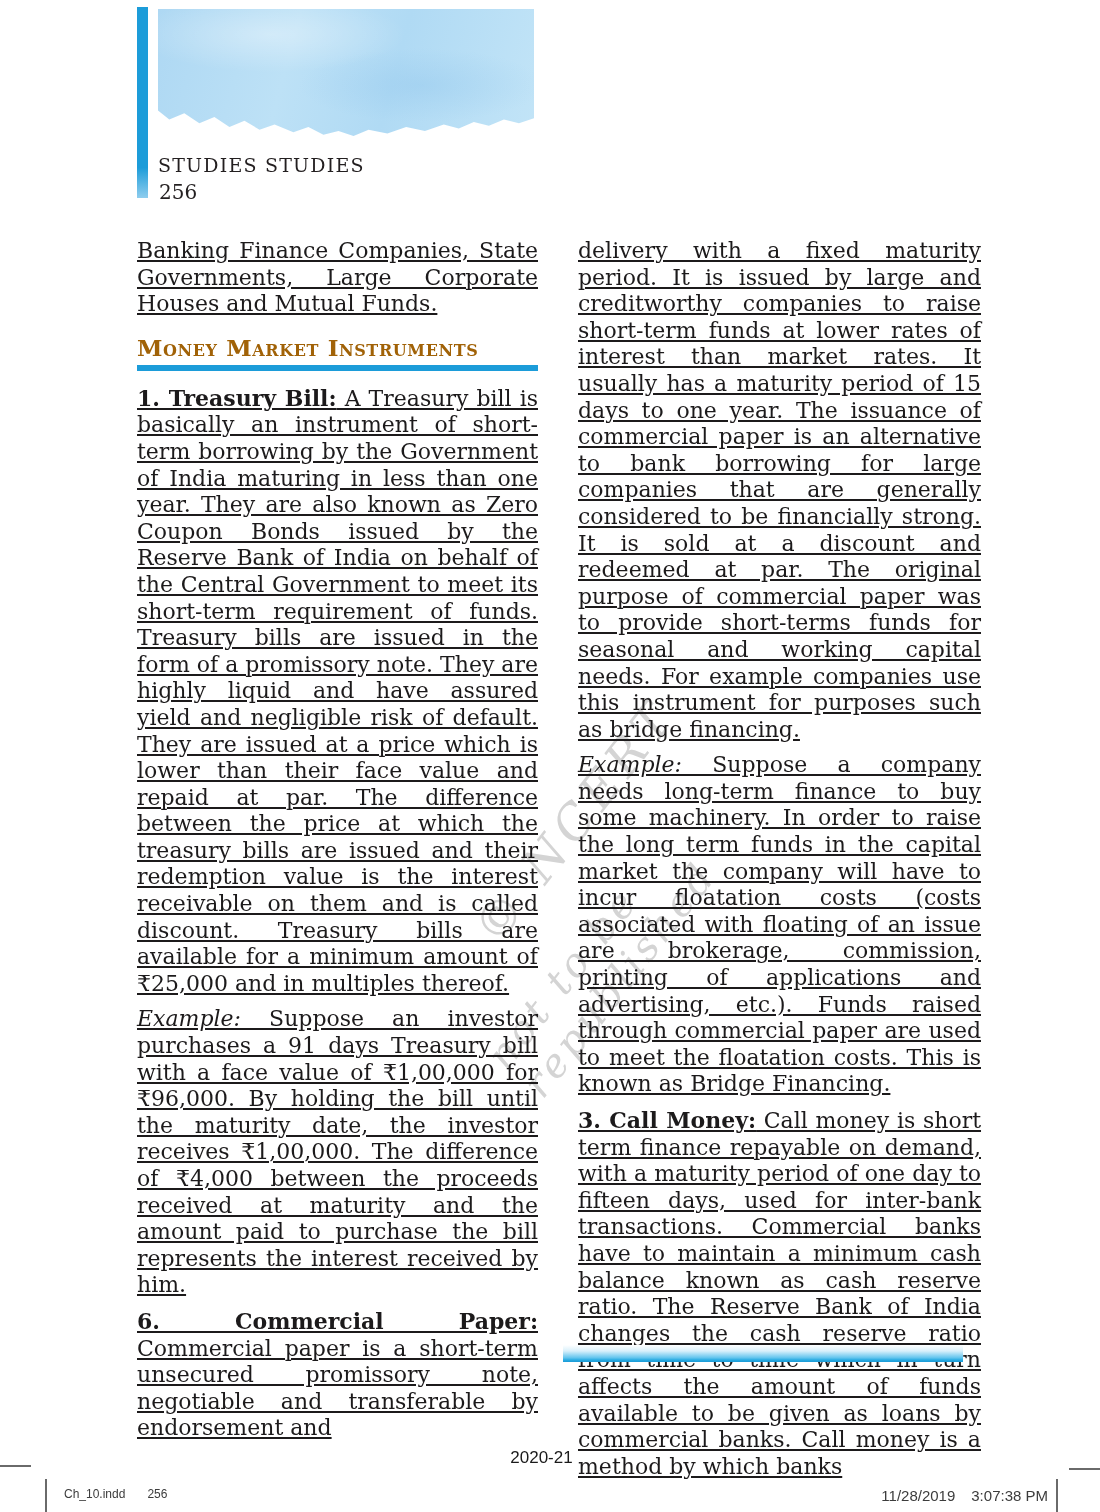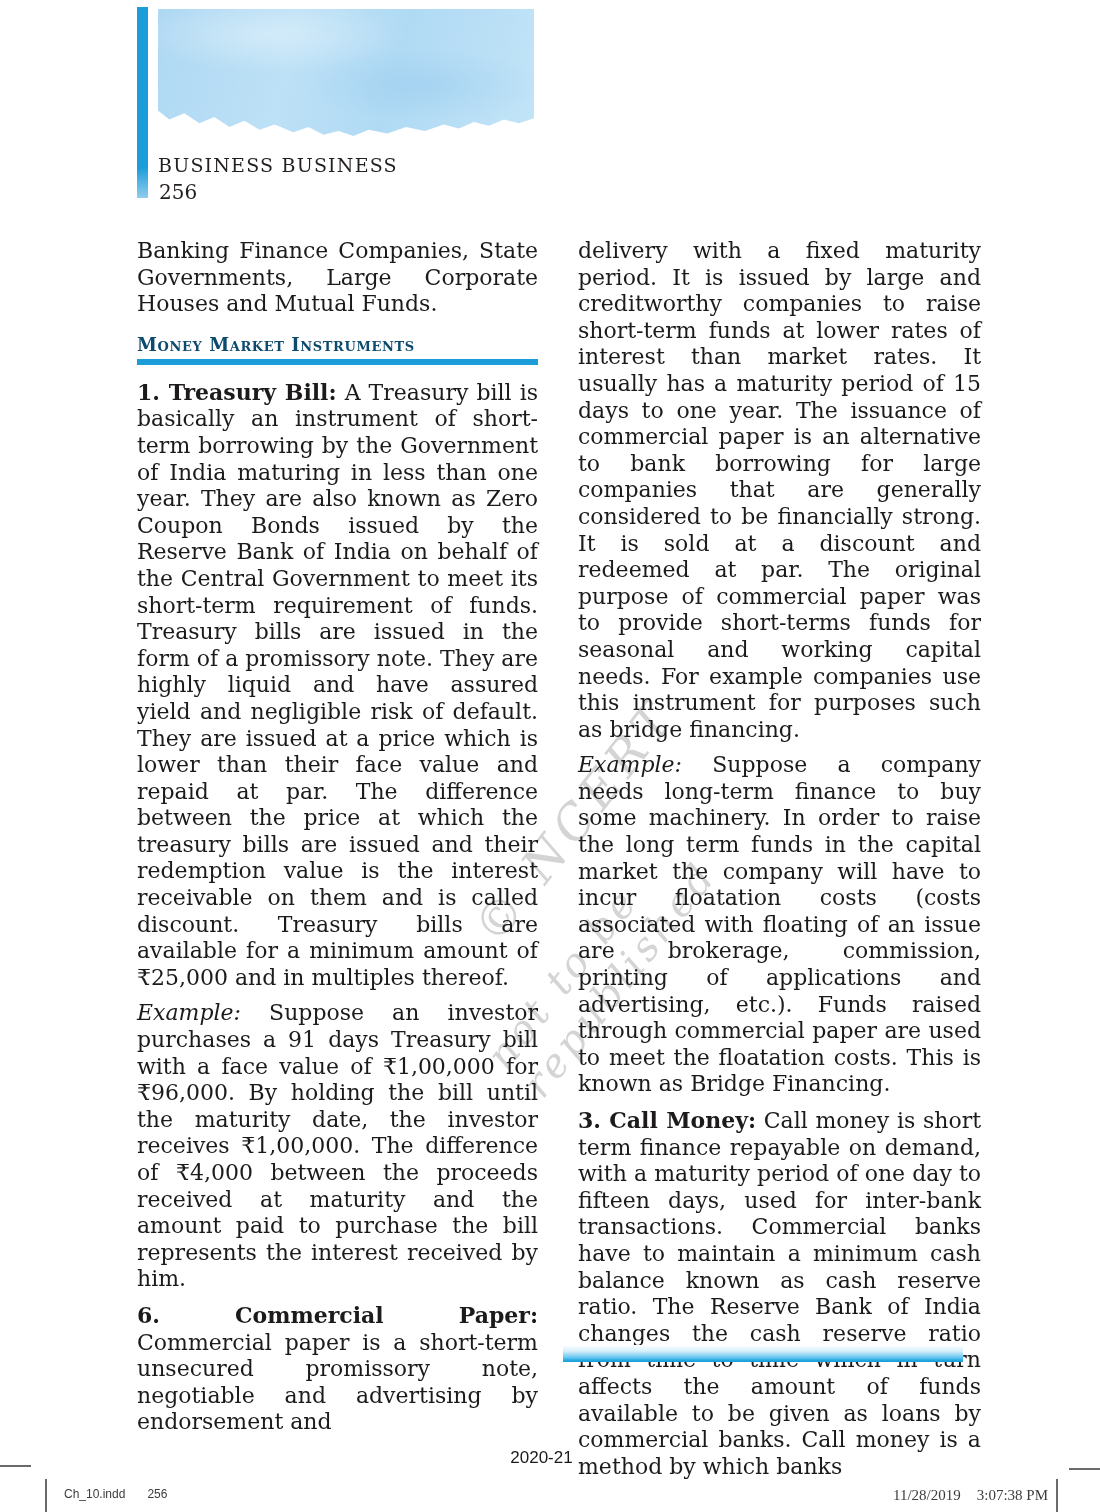--- a/index.html
+++ b/index.html
@@ -74,32 +74,33 @@
     z-index: 1;
   }
   .column.left  { left: 137px; }
   .column.right { left: 578px; width: 403px; }
 
   .body-para {
     margin: 0 0 9px 0;
     font-size: 22px;
     line-height: 26.6px;
     text-align: justify;
+    text-decoration: underline;
   }
   .body-para:last-child { margin-bottom: 0; }
   .lead-bold   { font-weight: bold; }
   .lead-italic { font-style: italic; }
 
   .section-heading {
     margin: 16px 0 0 0;
-    font-size: 18px;
+    font-size: 23px;
     font-weight: bold;
     font-variant: small-caps;
     letter-spacing: 0.6px;
-    color: #0c4a6e;
+    color: #a16207;
   }
   .heading-rule {
     height: 6px;
     background: #1c9cd9;
     margin: 4px 0 14px 0;
   }
 
   
   .gradient-bar {
     position: absolute;
@@ -123,40 +124,40 @@
     position: absolute;
     left: 64px; top: 1487px;
     font-family: "Liberation Sans", "DejaVu Sans", sans-serif;
     font-size: 12px;
     color: #3c3c3c;
   }
   .print-info-left .file-page { margin-left: 22px; }
   .print-info-right {
     position: absolute;
     right: 52px; top: 1487px;
-    font-family: Liberation Serif, serif;
+    font-family: Liberation Sans, sans-serif;
     font-size: 15px;
     color: #3c3c3c;
     text-align: right;
   }
   .print-info-right .print-time { margin-left: 16px; }
 
   .crop-h-left  { position: absolute; left: 0px;    top: 1465px; width: 31px; height: 1.5px; background: #6a6a6a; }
   .crop-h-right { position: absolute; left: 1069px; top: 1468px; width: 31px; height: 1.5px; background: #6a6a6a; }
   .crop-v-left  { position: absolute; left: 45px;   top: 1479px; width: 1.5px; height: 33px; background: #6a6a6a; }
   .crop-v-right { position: absolute; left: 1056px; top: 1479px; width: 1.5px; height: 33px; background: #6a6a6a; }
 </style>
 </head>
 <body>
 
 <div class="page">
 
   <div class="side-accent-bar"></div>
   <div class="torn-paper"></div>
-  <div class="brand-title">BUSINESS BUSINESS</div>
+  <div class="brand-title">STUDIES STUDIES</div>
   <div class="page-number">256</div>
 
   <div class="watermark">
     <span class="wm1">© NCERT</span>
     <span class="wm2">not to be republished</span>
   </div>
 
   <div class="column left">
     <p class="body-para">Banking Finance Companies, State Governments, Large Corporate Houses and Mutual Funds.</p>
 
@@ -165,21 +166,21 @@
 
     <p class="body-para">
       <span class="lead-bold">1. Treasury Bill:</span><span> A Treasury bill is basically an instrument of short-term borrowing by the Government of India maturing in less than one year. They are also known as Zero Coupon Bonds issued by the Reserve Bank of India on behalf of the Central Government to meet its short-term requirement of funds. Treasury bills are issued in the form of a promissory note. They are highly liquid and have assured yield and negligible risk of default. They are issued at a price which is lower than their face value and repaid at par. The difference between the price at which the treasury bills are issued and their redemption value is the interest receivable on them and is called discount. Treasury bills are available for a minimum amount of ₹25,000 and in multiples thereof.</span>
     </p>
 
     <p class="body-para">
       <span class="lead-italic">Example:</span><span> Suppose an investor purchases a 91 days Treasury bill with a face value of ₹1,00,000 for ₹96,000. By holding the bill until the maturity date, the investor receives ₹1,00,000. The difference of ₹4,000 between the proceeds received at maturity and the amount paid to purchase the bill represents the interest received by him.</span>
     </p>
 
     <p class="body-para">
-      <span class="lead-bold">6. Commercial Paper:</span><span> Commercial paper is a short-term unsecured promissory note, negotiable and advertising by endorsement and</span>
+      <span class="lead-bold">6. Commercial Paper:</span><span> Commercial paper is a short-term unsecured promissory note, negotiable and transferable by endorsement and</span>
     </p>
   </div>
 
   <div class="column right">
     <p class="body-para">
       <span>delivery with a fixed maturity period. It is issued by large and creditworthy companies to raise short-term funds at lower rates of interest than market rates. It usually has a maturity period of 15 days to one year. The issuance of commercial paper is an alternative to bank borrowing for large companies that are generally considered to be financially strong. It is sold at a discount and redeemed at par. The original purpose of commercial paper was to provide short-terms funds for seasonal and working capital needs. For example companies use this instrument for purposes such as bridge financing.</span>
     </p>
 
     <p class="body-para">
       <span class="lead-italic">Example:</span><span> Suppose a company needs long-term finance to buy some machinery. In order to raise the long term funds in the capital market the company will have to incur floatation costs (costs associated with floating of an issue are brokerage, commission, printing of applications and advertising, etc.). Funds raised through commercial paper are used to meet the floatation costs. This is known as Bridge Financing.</span>

